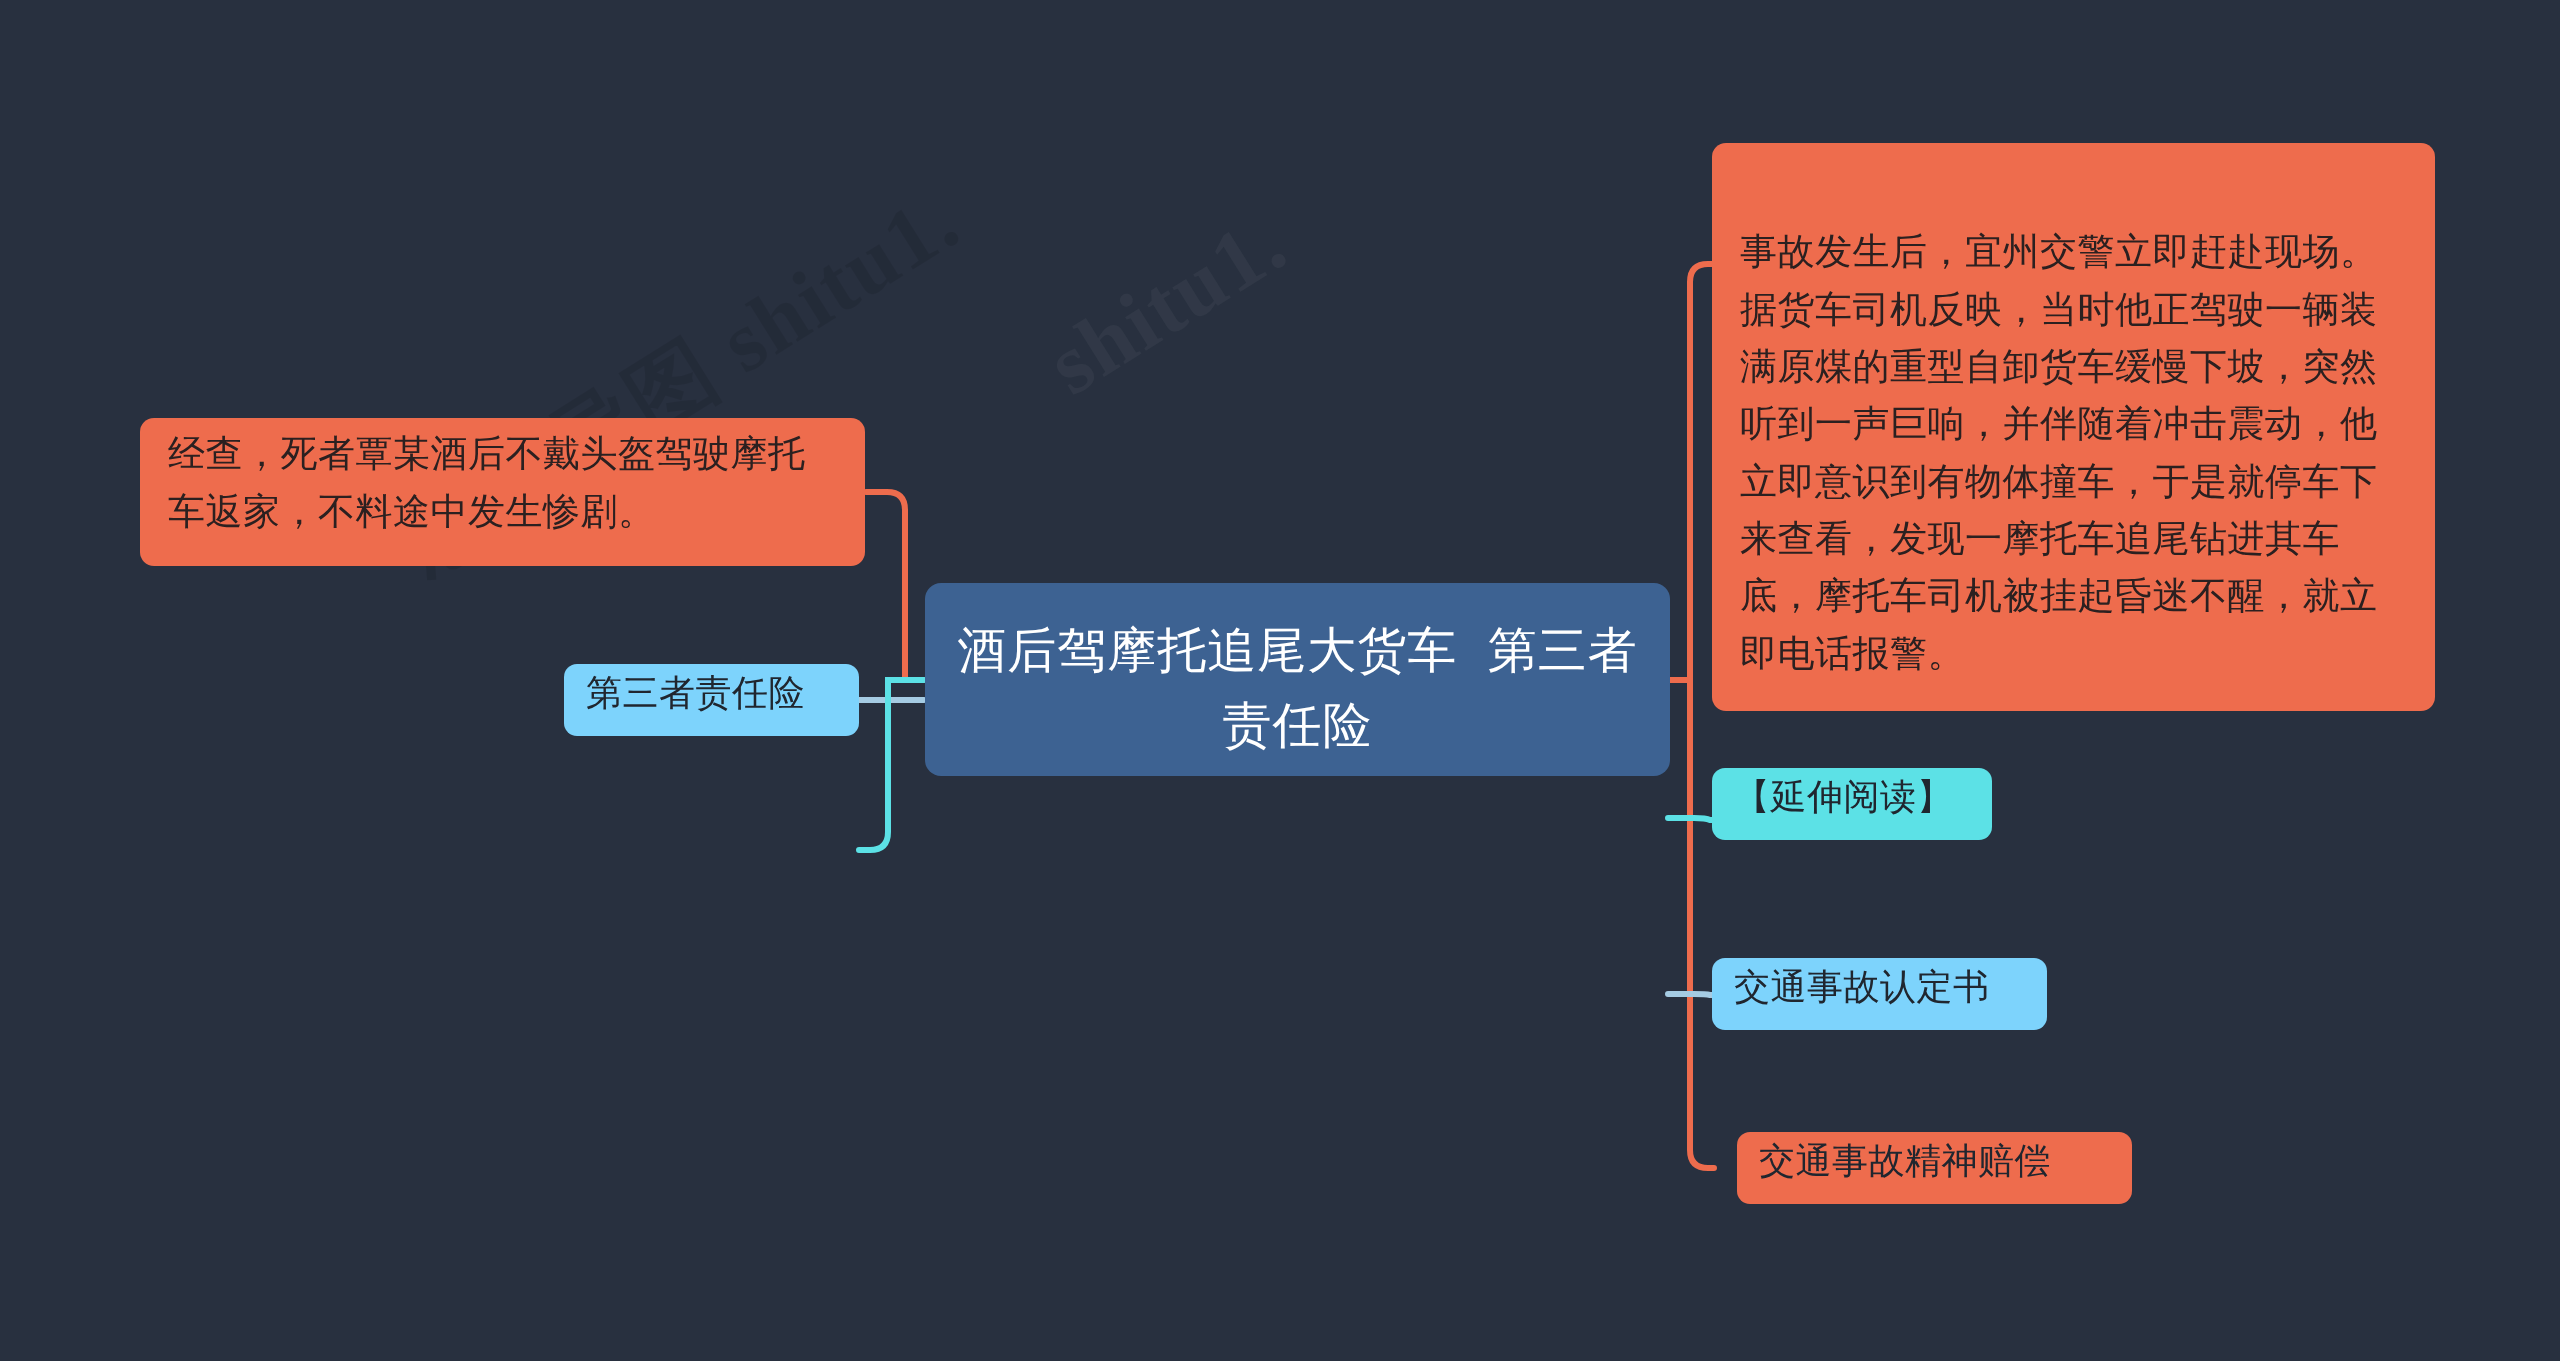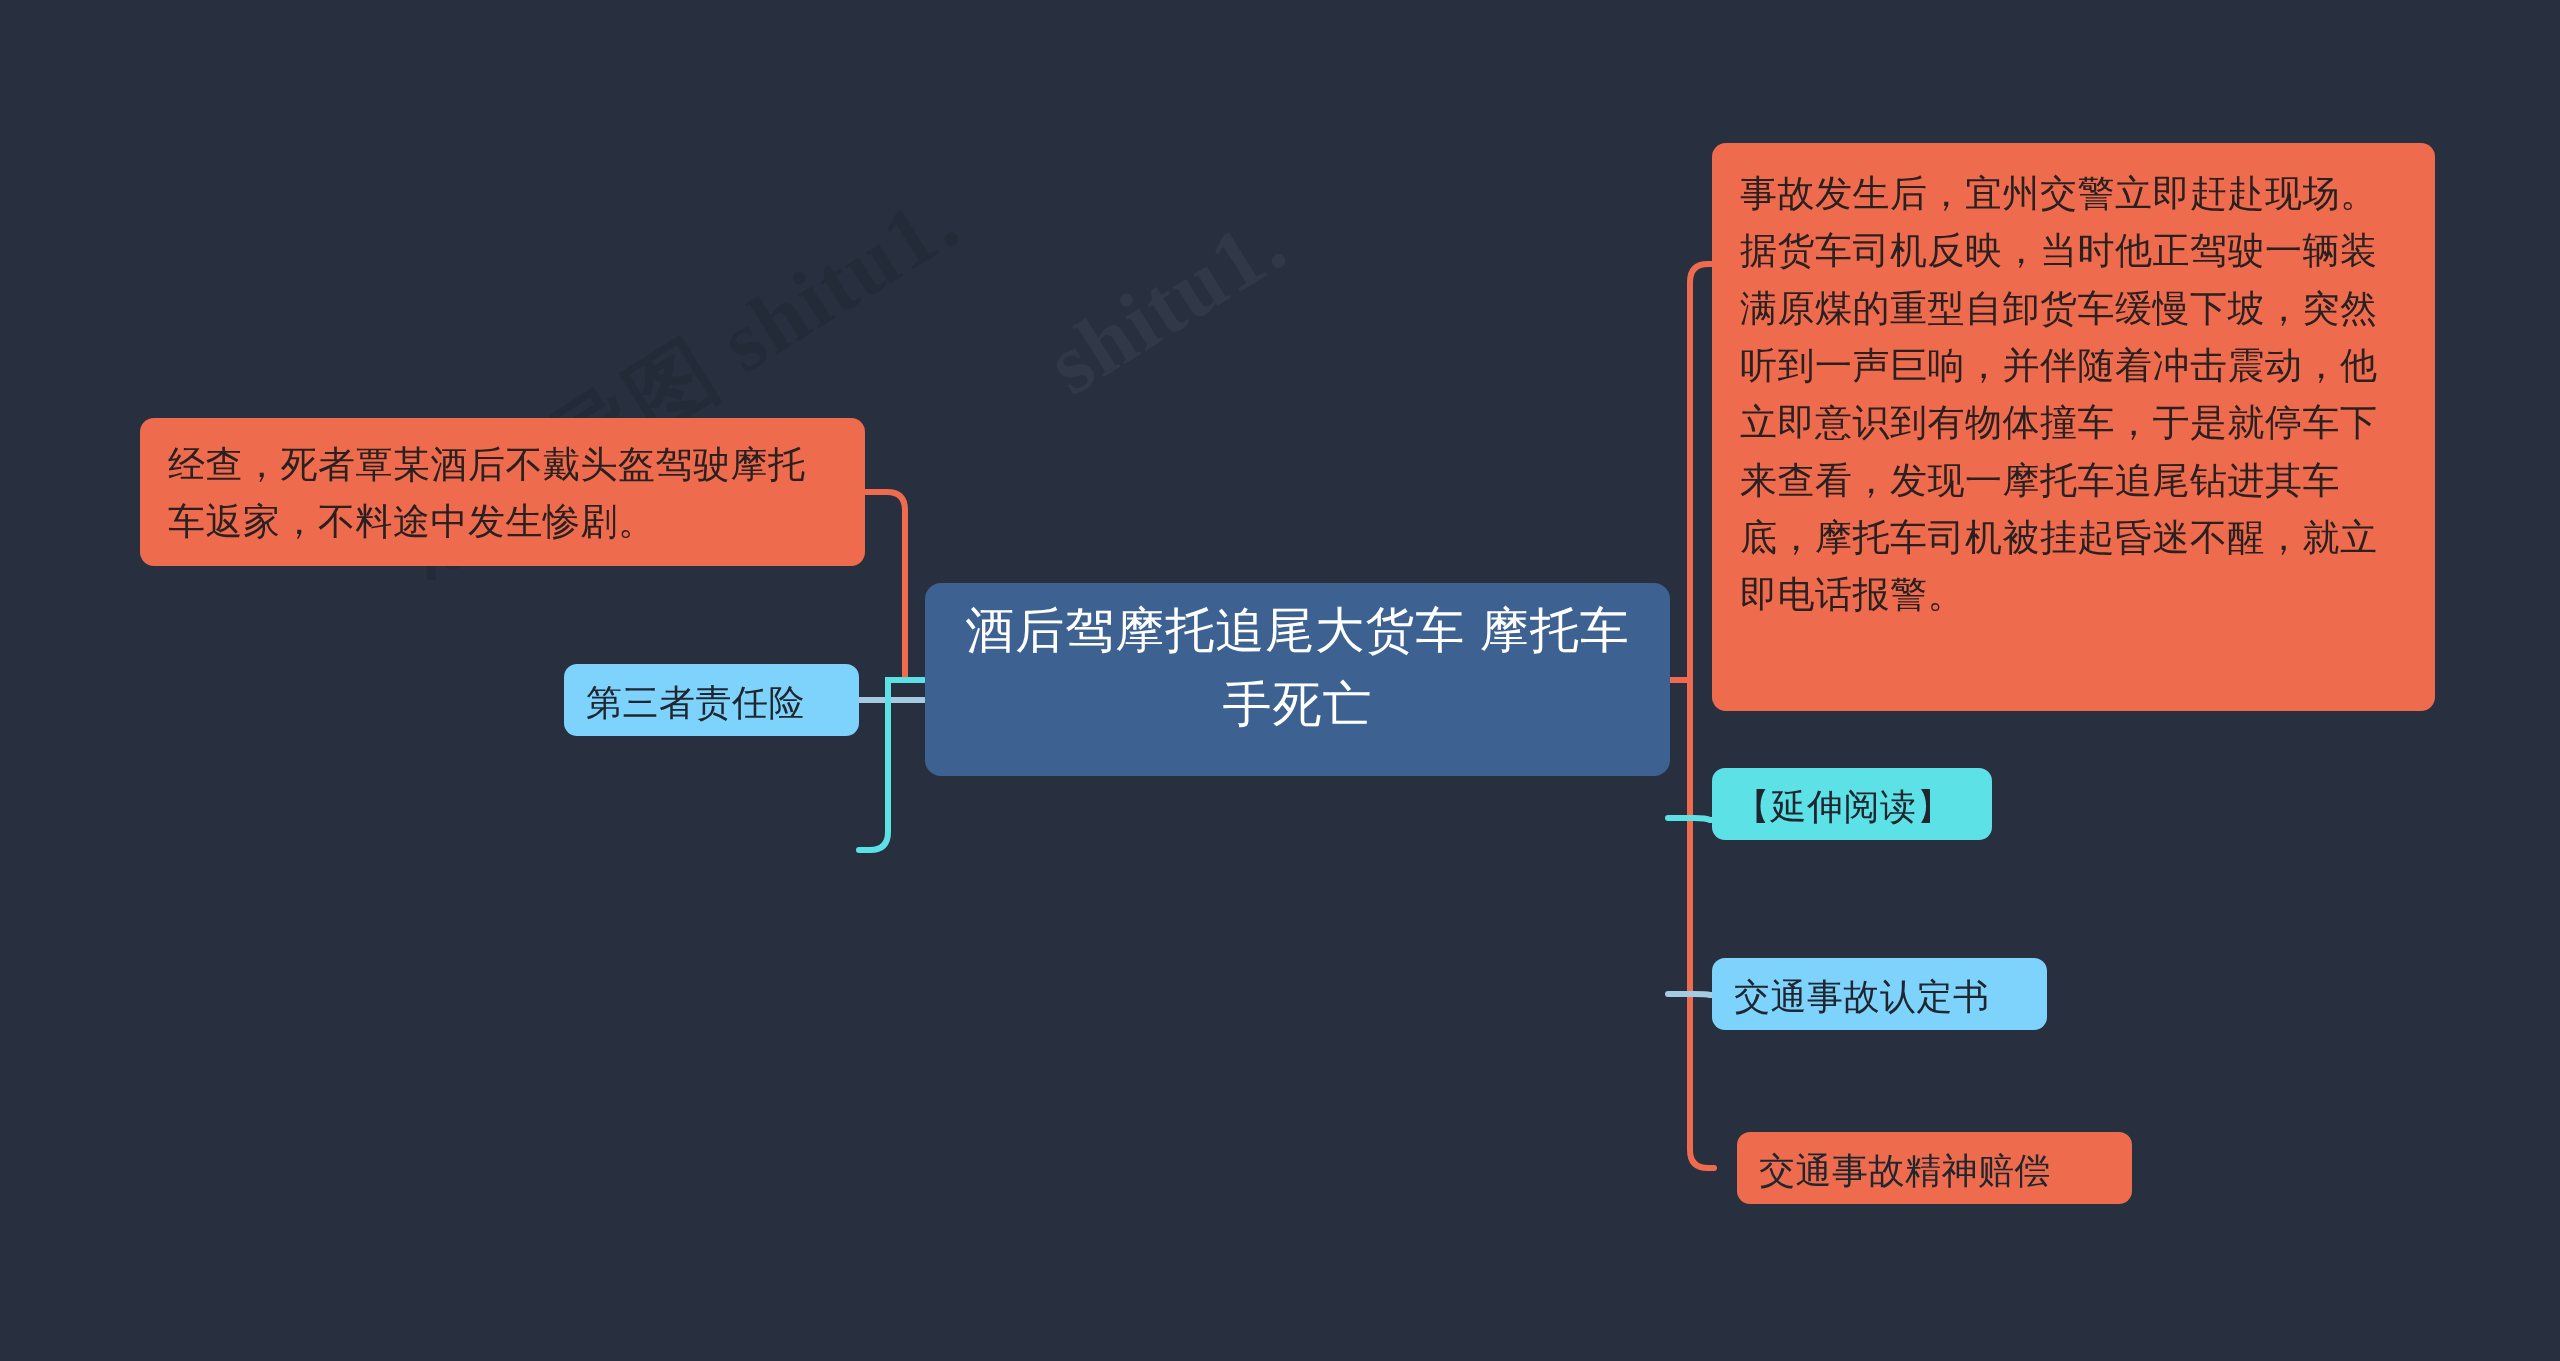--- a/index.html
+++ b/index.html
@@ -39,22 +39,23 @@
   }
   .wm-a { left: 380px;  top: 500px;  font-size: 86px; }
   .wm-b { left: 1815px; top: 545px;  font-size: 86px; }
   .wm-c { left: 1030px; top: 330px;  font-size: 86px; color: rgba(255,255,255,0.045); }
 
   .node {
     position: absolute;
     box-sizing: border-box;
     border-radius: 14px;
     display: flex;
-    align-items: flex-start;
+    align-items: flex-end;
     line-height: 1.52;
+    font-family: Liberation Mono, monospace;
   }
   .node-text {
     display: block;
     width: 100%;
   }
 
   
   #node-center {
     left: 925px;
     top: 583px;
@@ -142,21 +143,21 @@
       <path stroke="#ee6c4d" d="M 1670 680 L 1690 680 L 1690 282 Q 1690 264 1708 264 L 1714 264"></path>
       <path stroke="#ee6c4d" d="M 1690 680 L 1690 1150 Q 1690 1168 1708 1168 L 1714 1168"></path>
 
       <path stroke="#5ce1e6" d="M 1668 818 L 1694 818 Q 1706 818 1710 820 L 1716 820"></path>
 
       <path stroke="#a5cbe3" d="M 1668 994 L 1694 994 Q 1706 994 1710 995 L 1716 995"></path>
     </g>
   </svg>
 
   <div class="node" id="node-center">
-    <span class="node-text">酒后驾摩托追尾大货车 摩托车手死亡</span>
+    <span class="node-text">酒后驾摩托追尾大货车 第三者责任险</span>
   </div>
 
   <div class="node node-para" id="node-left-para">
     <span class="node-text">经查，死者覃某酒后不戴头盔驾驶摩托车返家，不料途中发生惨剧。</span>
   </div>
 
   <div class="node node-pill fill-lightblue" id="node-third-party">
     <span class="node-text">第三者责任险</span>
   </div>
 

